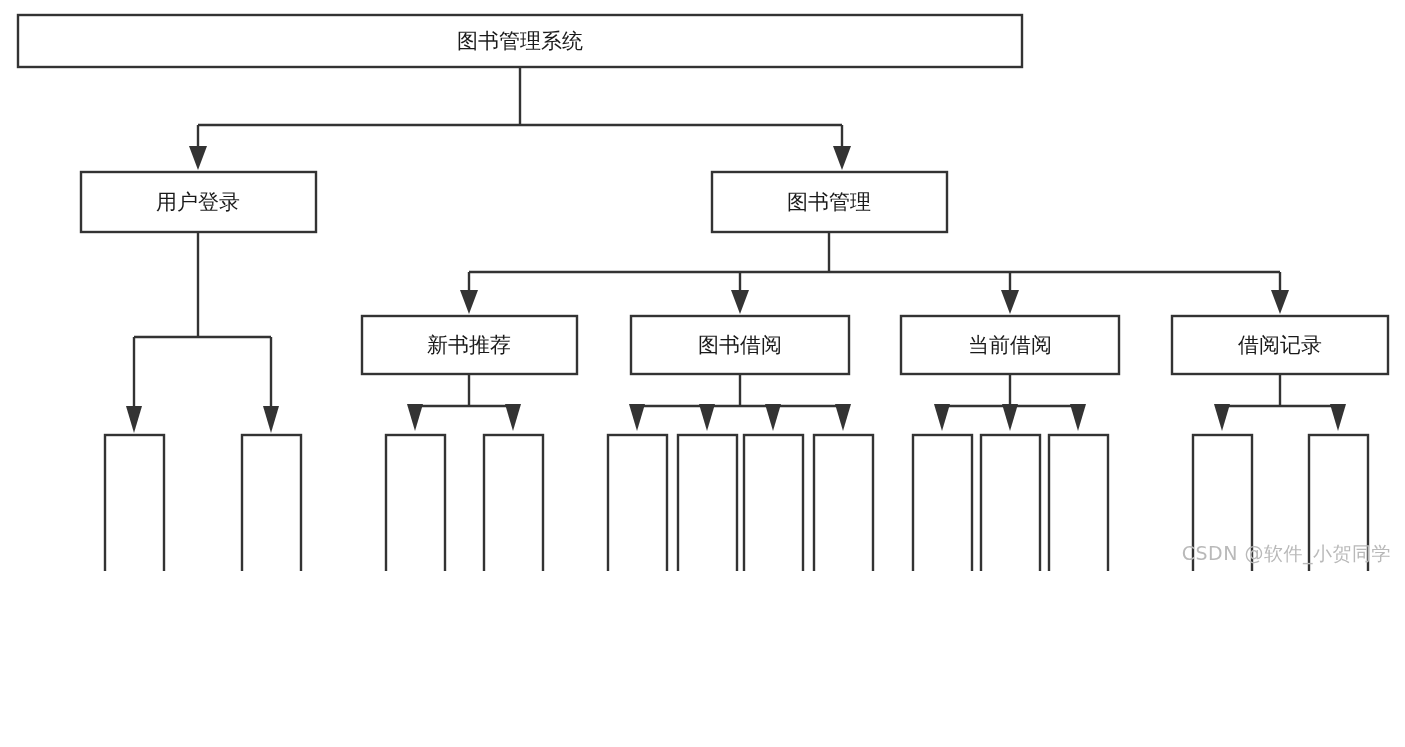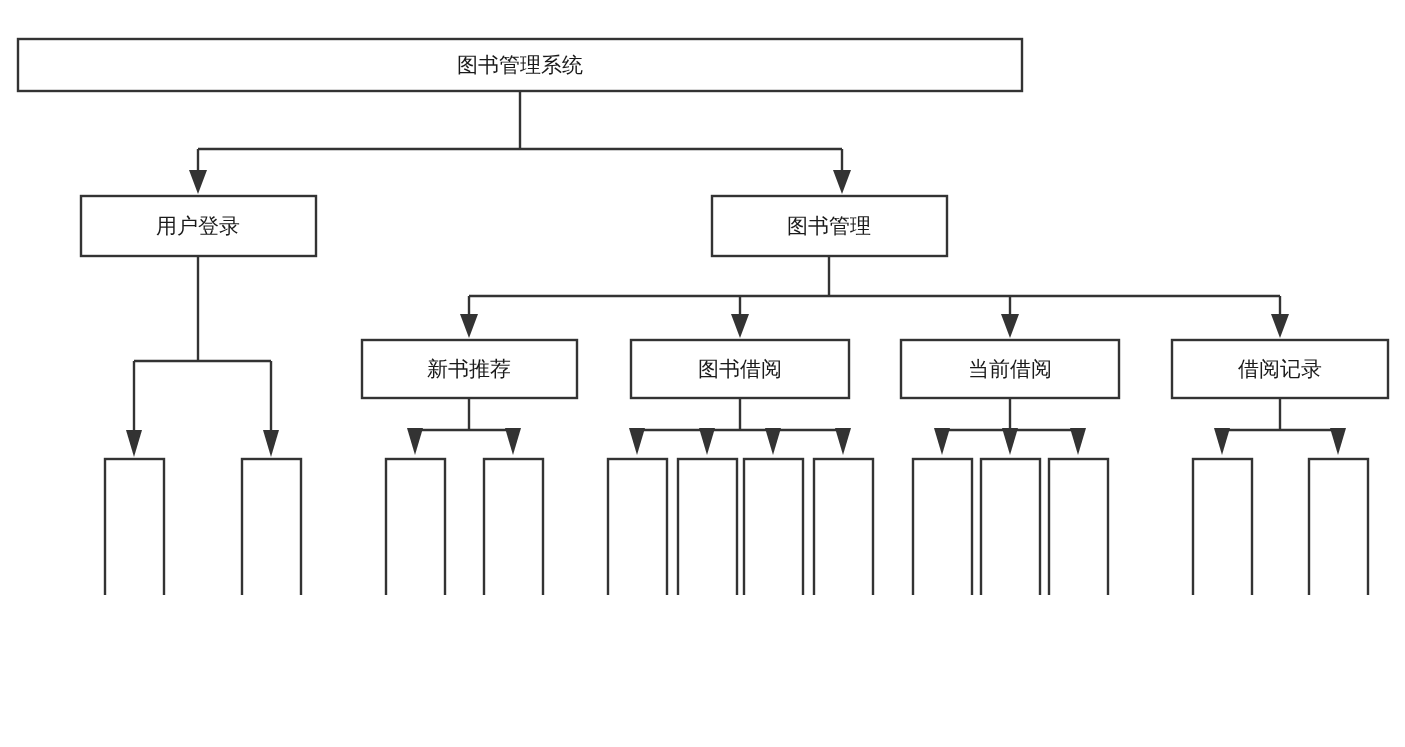--- a/index.html
+++ b/index.html
@@ -9,21 +9,20 @@
   }
   body {
     font-family: "DejaVu Sans", "Liberation Sans", sans-serif;
   }
   #canvas {
     position: relative;
     width: 1405px;
     height: 571px;
     background: #ffffff;
     overflow: hidden;
-    margin-top: 24px;
   }
   svg.diagram {
     position: absolute;
     left: 0;
     top: 0;
     width: 1405px;
     height: 747px;
   }
   .node-rect {
     fill: #ffffff;
@@ -190,14 +189,15 @@
   <div class="vlabel" style="left:744px; top:441px; width:59px; height:290px;">编辑图书（管理员）</div>
   <div class="vlabel" style="left:814px; top:497px; width:59px; height:230px;">借阅图书</div>
 
   <div class="vlabel" style="left:913px; top:497px; width:59px; height:230px;">查询图书</div>
   <div class="vlabel" style="left:981px; top:497px; width:59px; height:230px;">归还图书</div>
   <div class="vlabel" style="left:1049px; top:441px; width:59px; height:290px;">确认归还（管理员）</div>
 
   <div class="vlabel" style="left:1193px; top:455px; width:59px; height:275px;">新增借阅记录</div>
   <div class="vlabel" style="left:1309px; top:455px; width:59px; height:275px;">查询借阅记录</div>
 
+  <div class="watermark">CSDN @软件_小贺同学</div>
 
 </div>
 
 </body></html>

